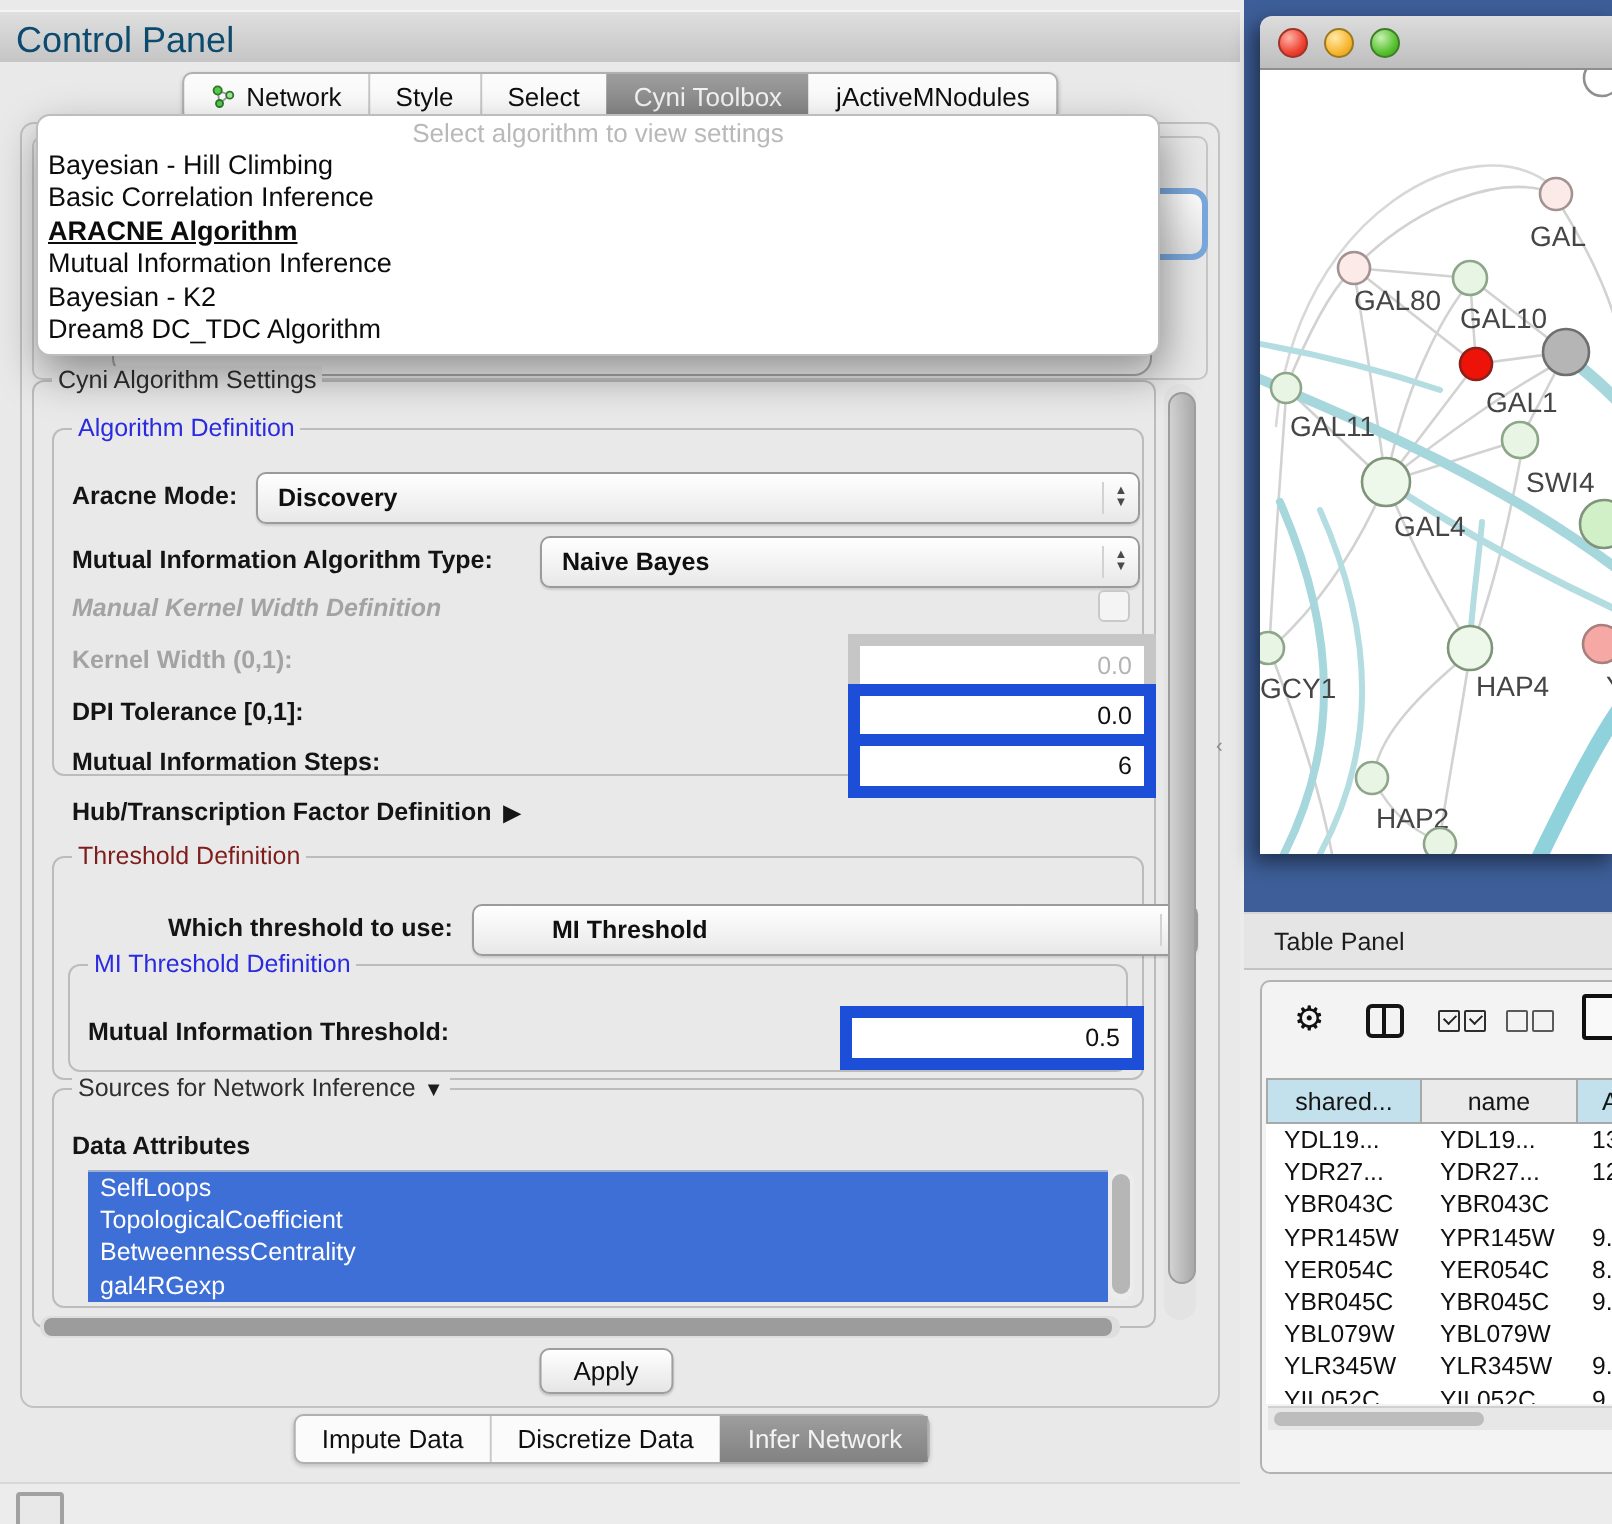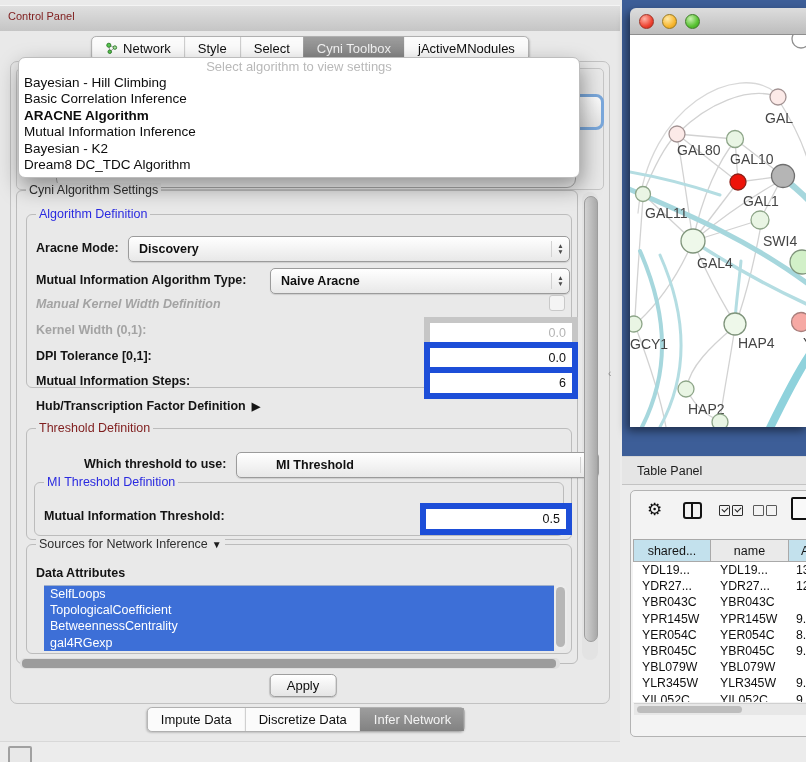--- a/index.html
+++ b/index.html
@@ -4,21 +4,21 @@
 <style>
   html,body{margin:0;padding:0;background:#ececec;}
   #screen{position:relative;width:806px;height:762px;overflow:hidden;background:#ececec;
           font-family:"Liberation Sans",sans-serif;-webkit-font-smoothing:antialiased;}
   .abs{position:absolute;}
 
   
   .cp-top{left:0;top:0;width:620px;height:5px;background:#eaeaea;}
   .cp-titlebar{left:0;top:5px;width:620px;height:26px;background:linear-gradient(#dfdfdf,#c4c4c4);
                border-top:1px solid #f4f4f4;border-bottom:1px solid #9c9c9c;}
-  .cp-title{left:8px;top:10px;font-size:11px;color:#7f1d1d;}
+  .cp-title{left:8px;top:10px;font-size:18px;color:#0c4a6e;}
   .float-icon{right:27px;top:14px;width:9px;height:9px;border:2px solid #181818;border-radius:2px;}
   .close-icon{right:8px;top:9px;font-size:14px;font-weight:bold;color:#111;line-height:14px;}
   .cp-body{left:0;top:31px;width:620px;height:710px;background:#e9e9e9;border-bottom:1px solid #d8d8d8;}
 
   
   .tabbar{position:absolute;display:flex;align-items:stretch;background:#fbfbfb;border:1px solid #b0b0b0;
           border-radius:5px;height:23px;box-shadow:0 1px 2px rgba(0,0,0,.18);z-index:12;}
   .tab{display:flex;align-items:center;gap:5px;padding:0 13px;font-size:13px;color:#0f0f0f;
        border-left:1px solid #c9c9c9;white-space:nowrap;}
   .tab:first-child{border-left:none;}
@@ -34,21 +34,21 @@
   .frag-combo{left:552px;top:94px;width:46px;height:30px;border:3px solid #7aa8dc;border-radius:8px;
               background:linear-gradient(#fdfdfd,#e4e4e4);z-index:2;}
   .frag-bcombo{left:56px;top:150px;width:518px;height:36px;border:1px solid #a8a8a8;border-radius:9px;
                background:#f1f1f1;z-index:2;}
 
   
   .popup{left:18px;top:57px;width:560px;height:119px;background:#fff;border:1px solid #bdbdbd;border-radius:7px;
          box-shadow:2px 9px 22px rgba(0,0,0,.4);z-index:30;overflow:hidden;}
   .popup .prompt{text-align:center;color:#b9b9b9;font-size:13px;line-height:17px;height:17px;}
   .popup .item{font-size:13.5px;line-height:16.4px;padding-left:5px;color:#0c0c0c;white-space:nowrap;}
-  .popup .item.sel{font-weight:bold;}
+  .popup .item.sel{font-weight:bold;text-decoration:underline;}
 
   
   .gbox{position:absolute;border:1px solid #bcbcbc;border-radius:6px;z-index:5;}
   .glabel{position:absolute;background:#e9e9e9;padding:0 3px;font-size:12.5px;white-space:nowrap;z-index:6;color:#2f2f2f;}
   .glabel.blue{color:#2a2ae0;}
   .glabel.green{color:#7f1d1d;}
 
   .flabel{position:absolute;font-size:12.5px;font-weight:bold;color:#141414;white-space:nowrap;z-index:6;}
   .flabel.dis{color:#a3a3a3;}
   .flabel.semi{font-weight:600;}
@@ -197,21 +197,21 @@
   <div class="combo" style="left:128px;top:236px;width:440px;">
     <span class="ctext">Discovery</span>
     <span class="arrows">
         <span>▲</span>
         <span>▼</span>
       </span>
   </div>
 
   <div class="flabel" style="left:36px;top:273px;">Mutual Information Algorithm Type:</div>
   <div class="combo" style="left:270px;top:268px;width:298px;">
-    <span class="ctext">Naive Aracne</span>
+    <span class="ctext">Naive Bayes</span>
     <span class="arrows">
         <span>▲</span>
         <span>▼</span>
       </span>
   </div>
 
   <div class="flabel dis" style="left:36px;top:297px;font-style:italic;">Manual Kernel Width Definition</div>
   <div class="cbox" style="left:549px;top:295px;"></div>
 
   <div class="flabel dis" style="left:36px;top:323px;">Kernel Width (0,1):</div>

